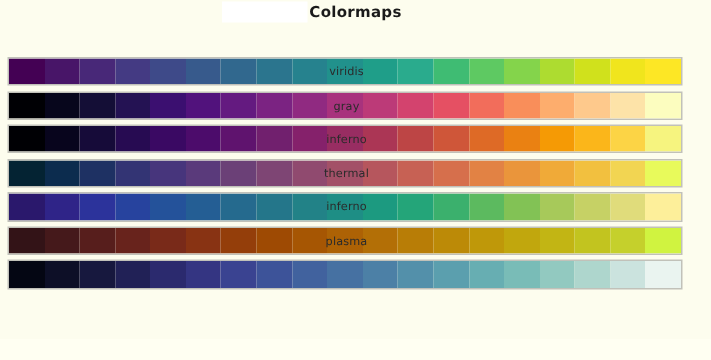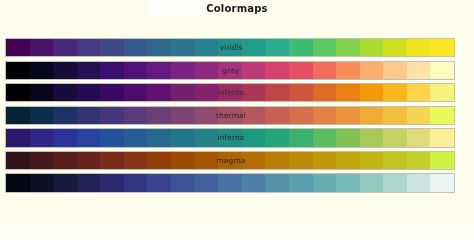--- a/index.html
+++ b/index.html
@@ -210,21 +210,21 @@
         <div class="cmap-swatch" style="background: rgb(173, 98, 5);"></div>
         <div class="cmap-swatch" style="background: rgb(179, 111, 6);"></div>
         <div class="cmap-swatch" style="background: rgb(184, 125, 6);"></div>
         <div class="cmap-swatch" style="background: rgb(188, 138, 7);"></div>
         <div class="cmap-swatch" style="background: rgb(191, 152, 9);"></div>
         <div class="cmap-swatch" style="background: rgb(193, 167, 13);"></div>
         <div class="cmap-swatch" style="background: rgb(194, 181, 20);"></div>
         <div class="cmap-swatch" style="background: rgb(194, 196, 31);"></div>
         <div class="cmap-swatch" style="background: rgb(197, 208, 44);"></div>
         <div class="cmap-swatch" style="background: rgb(208, 243, 64);"></div>
-        <div class="cmap-label">magma</div>
+        <div class="cmap-label">plasma</div>
       </div>
       <div class="cmap-row">
         <div class="cmap-swatch" style="background: rgb(4, 6, 19);"></div>
         <div class="cmap-swatch" style="background: rgb(13, 15, 39);"></div>
         <div class="cmap-swatch" style="background: rgb(23, 24, 62);"></div>
         <div class="cmap-swatch" style="background: rgb(33, 33, 86);"></div>
         <div class="cmap-swatch" style="background: rgb(43, 42, 110);"></div>
         <div class="cmap-swatch" style="background: rgb(52, 53, 130);"></div>
         <div class="cmap-swatch" style="background: rgb(58, 67, 145);"></div>
         <div class="cmap-swatch" style="background: rgb(61, 83, 153);"></div>

